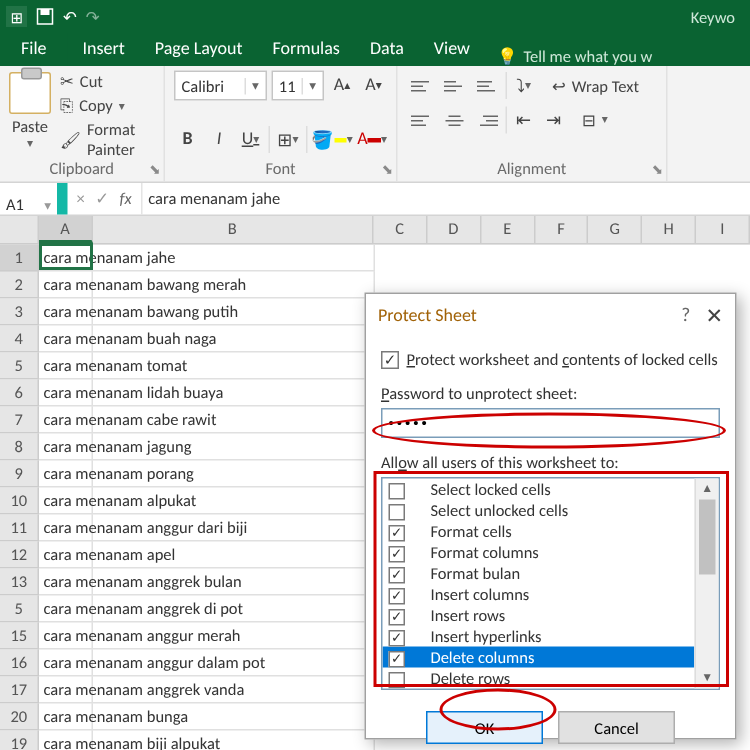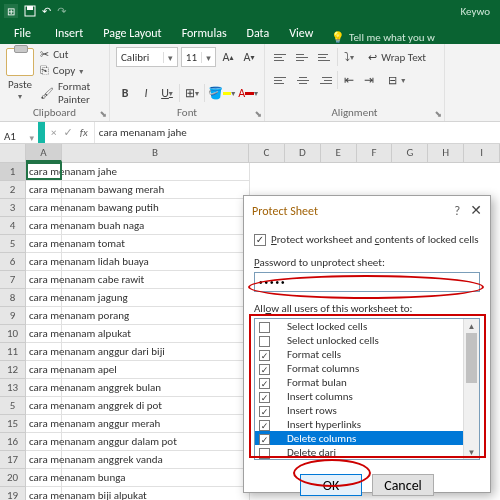--- a/index.html
+++ b/index.html
@@ -69,21 +69,21 @@
 .listbox ul{flex:1;list-style:none;overflow:hidden}
 .listbox li{display:flex;align-items:flex-end;gap:17px;padding:0 4px;height:14px;font-size:11px;color:#333}
 .listbox li.sel{background:#0078d7;color:#fff}
 .listbox li .box{width:11px;height:11px;border:1px solid #7a7a7a;background:#fff;display:flex;align-items:center;justify-content:center;font-size:9px;color:#333;line-height:9px;flex-shrink:0}
 .listbox li.sel .box{color:#333}
 .scrollbar{width:16px;background:#f0f0f0;border-left:1px solid #ddd;display:flex;flex-direction:column}
 .scrollbar .arr{height:14px;text-align:center;font-size:8px;color:#666;line-height:14px}
 .scrollbar .thumb{background:#c1c1c1;margin:0 2px;flex:0 0 50px}
 .scrollbar .track{flex:1}
 .dlg-btns{display:flex;justify-content:center;gap:10px;padding:6px 10px}
-.dlg-btn{width:62px;height:22px;border:1px solid #adadad;background:#e1e1e1;font-size:14px}
+.dlg-btn{width:78px;height:22px;border:1px solid #adadad;background:#e1e1e1;font-size:11px}
 .dlg-btn.ok{border:1px solid #0078d7;background:#e5f1fb}
 .oval{position:absolute;border:2px solid #cc0000;border-radius:50%;pointer-events:none;z-index:30}
 .oval.pwd-o{left:248px;top:275px;width:236px;height:24px}
 .oval.ok-o{left:293px;top:459px;width:78px;height:28px}
 .rect-red{position:absolute;border:2px solid #cc0000;left:249px;top:314px;width:237px;height:144px;z-index:30;pointer-events:none}
 .under{text-decoration:underline}
 svg{display:block}
 </style>
 </head>
 <body>
@@ -452,21 +452,21 @@
           <li>
             <span class="box">✓</span>
             <span>Insert hyperlinks</span>
           </li>
           <li class="sel">
             <span class="box">✓</span>
             <span>Delete columns</span>
           </li>
           <li>
             <span class="box"></span>
-            <span>Delete dari</span>
+            <span>Delete rows</span>
           </li>
         </ul>
       <div class="scrollbar">
         <div class="arr">▲</div>
         <div class="thumb"></div>
         <div class="track"></div>
         <div class="arr">▼</div>
       </div>
     </div>
   </div>

